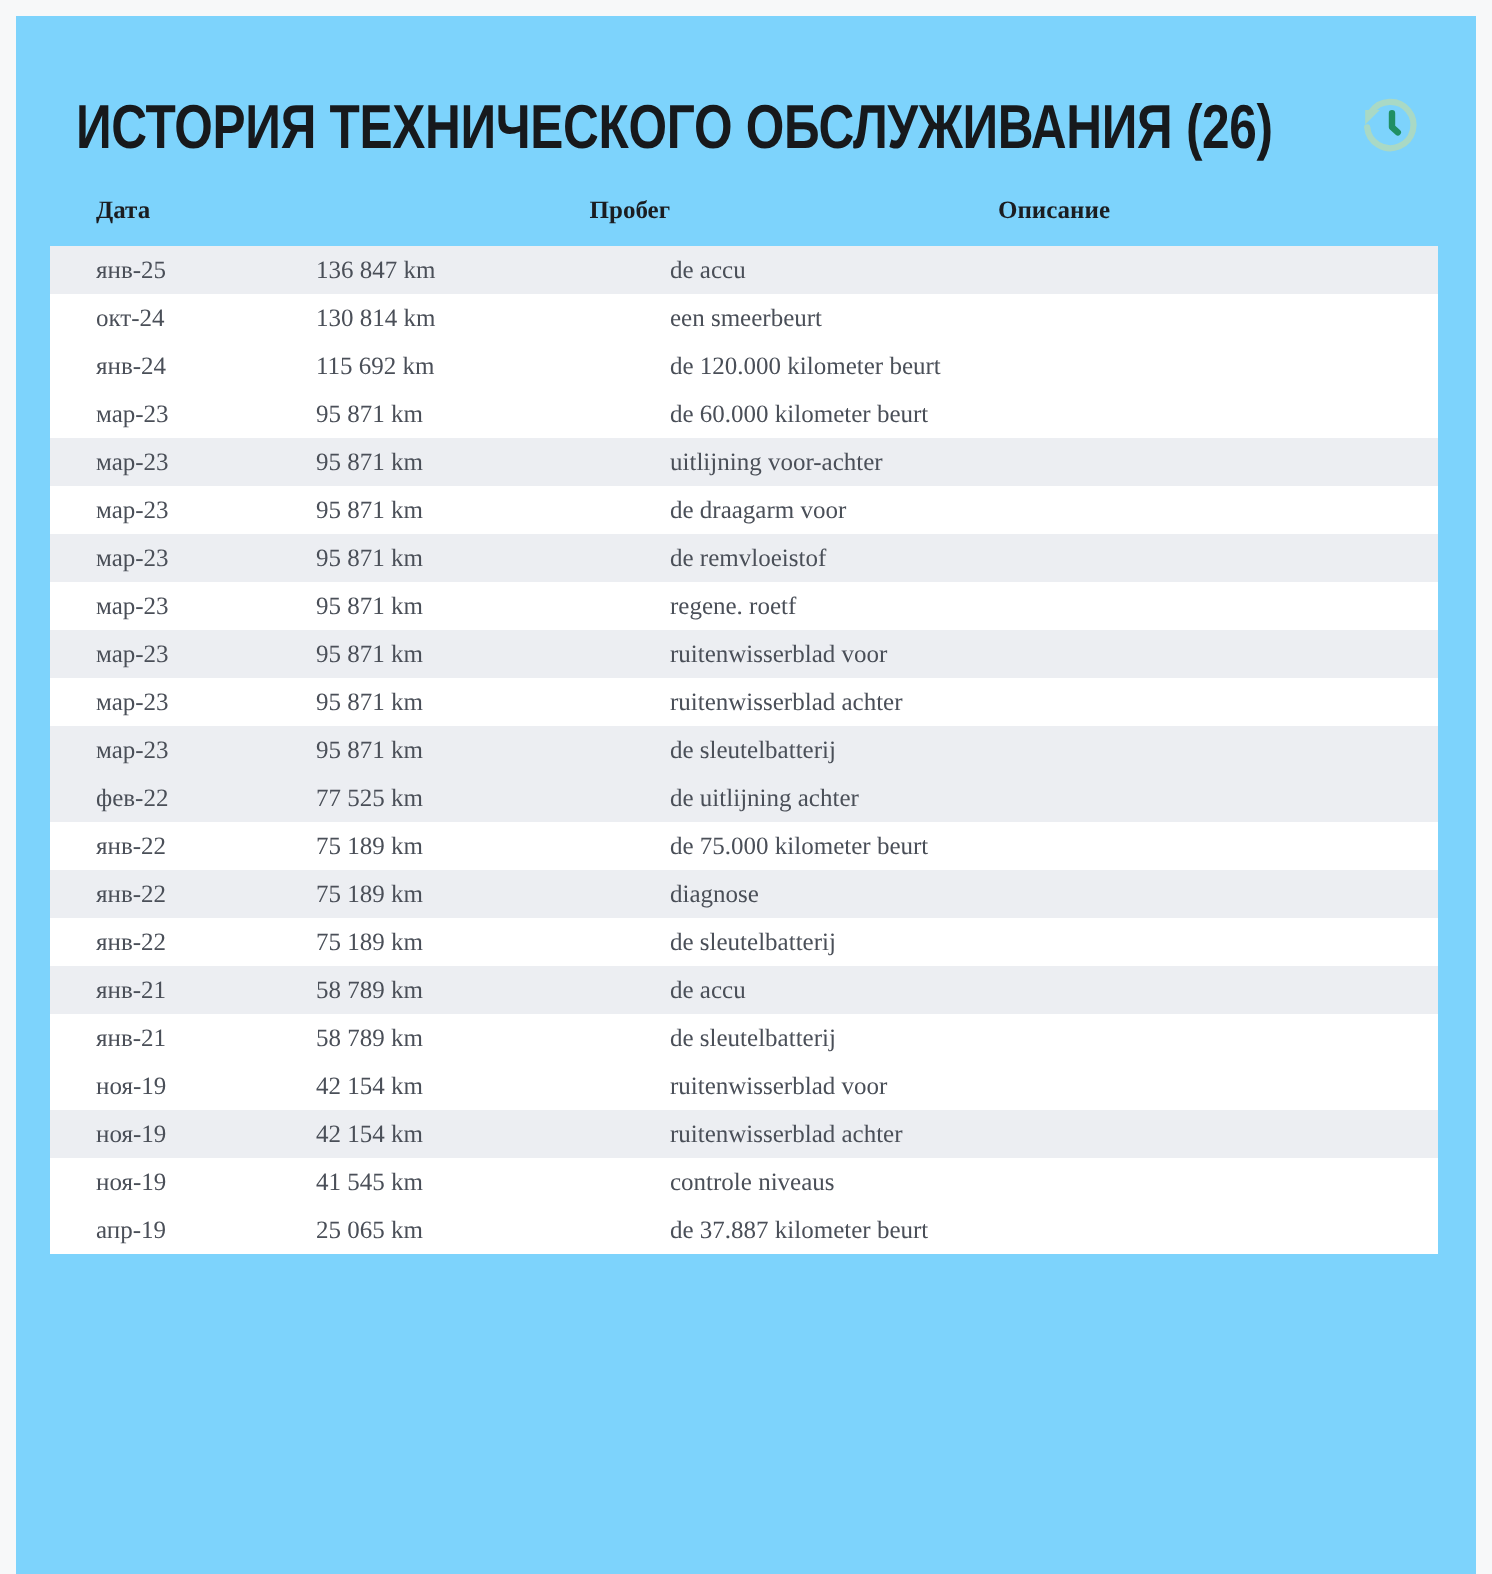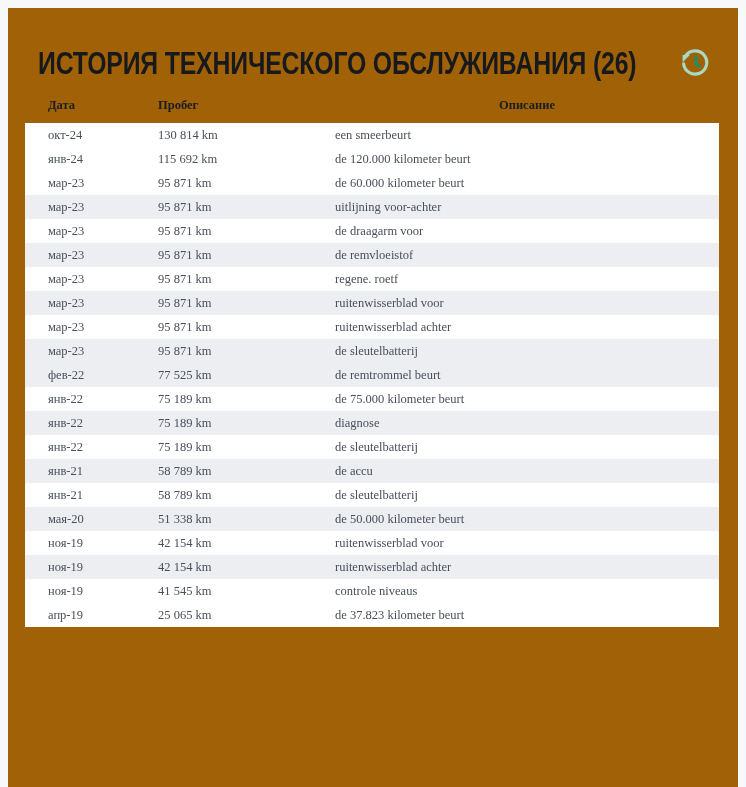--- a/index.html
+++ b/index.html
@@ -23,21 +23,21 @@
     overflow: hidden;
     box-sizing: border-box;
   }
 
   .card {
     position: absolute;
     left: 8px;
     top: 8px;
     width: 730px;
     height: 779px;
-    background: #a16207;
+    background: #7dd3fc;
     box-sizing: border-box;
     overflow: hidden;
   }
 
   
   .card-header {
     position: relative;
     height: 86px;
     padding: 0 24px 0 32px;
     box-sizing: border-box;
@@ -106,21 +106,21 @@
 
   thead th {
     text-align: left;
     font-size: 12.5px;
     font-weight: 700;
     color: #1b1d21;
     padding: 4px 0 10px 0;
     white-space: nowrap;
   }
   thead th.h-date { padding-left: 23px; }
-  thead th.h-odo  { padding-left: 0px; }
+  thead th.h-odo  { padding-left: 0px; text-align: right; }
   thead th.h-desc { padding-left: 0px; text-align: center; }
 
   tbody td {
     font-size: 12.5px;
     color: #4a4f58;
     height: 24px;
     line-height: 24px;
     padding: 0;
     white-space: nowrap;
     overflow: hidden;
@@ -164,20 +164,25 @@
           <col class="c-desc">
         </colgroup>
         <thead>
           <tr>
             <th class="h-date">Дата</th>
             <th class="h-odo">Пробег</th>
             <th class="h-desc">Описание</th>
           </tr>
         </thead>
         <tbody id="history-body">
+            <tr class="odd">
+              <td class="t-date">янв-25</td>
+              <td class="t-odo">136 847 km</td>
+              <td class="t-desc">de accu</td>
+            </tr>
             <tr class="even">
               <td class="t-date">окт-24</td>
               <td class="t-odo">130 814 km</td>
               <td class="t-desc">een smeerbeurt</td>
             </tr>
             <tr class="even">
               <td class="t-date">янв-24</td>
               <td class="t-odo">115 692 km</td>
               <td class="t-desc">de 120.000 kilometer beurt</td>
             </tr>
@@ -217,21 +222,21 @@
               <td class="t-desc">ruitenwisserblad achter</td>
             </tr>
             <tr class="odd">
               <td class="t-date">мар-23</td>
               <td class="t-odo">95 871 km</td>
               <td class="t-desc">de sleutelbatterij</td>
             </tr>
             <tr class="odd">
               <td class="t-date">фев-22</td>
               <td class="t-odo">77 525 km</td>
-              <td class="t-desc">de remtrommel beurt</td>
+              <td class="t-desc">de uitlijning achter</td>
             </tr>
             <tr class="even">
               <td class="t-date">янв-22</td>
               <td class="t-odo">75 189 km</td>
               <td class="t-desc">de 75.000 kilometer beurt</td>
             </tr>
             <tr class="odd">
               <td class="t-date">янв-22</td>
               <td class="t-odo">75 189 km</td>
               <td class="t-desc">diagnose</td>
@@ -244,43 +249,38 @@
             <tr class="odd">
               <td class="t-date">янв-21</td>
               <td class="t-odo">58 789 km</td>
               <td class="t-desc">de accu</td>
             </tr>
             <tr class="even">
               <td class="t-date">янв-21</td>
               <td class="t-odo">58 789 km</td>
               <td class="t-desc">de sleutelbatterij</td>
             </tr>
-            <tr class="odd">
-              <td class="t-date">мая-20</td>
-              <td class="t-odo">51 338 km</td>
-              <td class="t-desc">de 50.000 kilometer beurt</td>
-            </tr>
             <tr class="even">
               <td class="t-date">ноя-19</td>
               <td class="t-odo">42 154 km</td>
               <td class="t-desc">ruitenwisserblad voor</td>
             </tr>
             <tr class="odd">
               <td class="t-date">ноя-19</td>
               <td class="t-odo">42 154 km</td>
               <td class="t-desc">ruitenwisserblad achter</td>
             </tr>
             <tr class="even">
               <td class="t-date">ноя-19</td>
               <td class="t-odo">41 545 km</td>
               <td class="t-desc">controle niveaus</td>
             </tr>
             <tr class="even">
               <td class="t-date">апр-19</td>
               <td class="t-odo">25 065 km</td>
-              <td class="t-desc">de 37.823 kilometer beurt</td>
+              <td class="t-desc">de 37.887 kilometer beurt</td>
             </tr>
           </tbody>
       </table>
     </div>
 
   </div>
 </div>
 
 </body></html>

